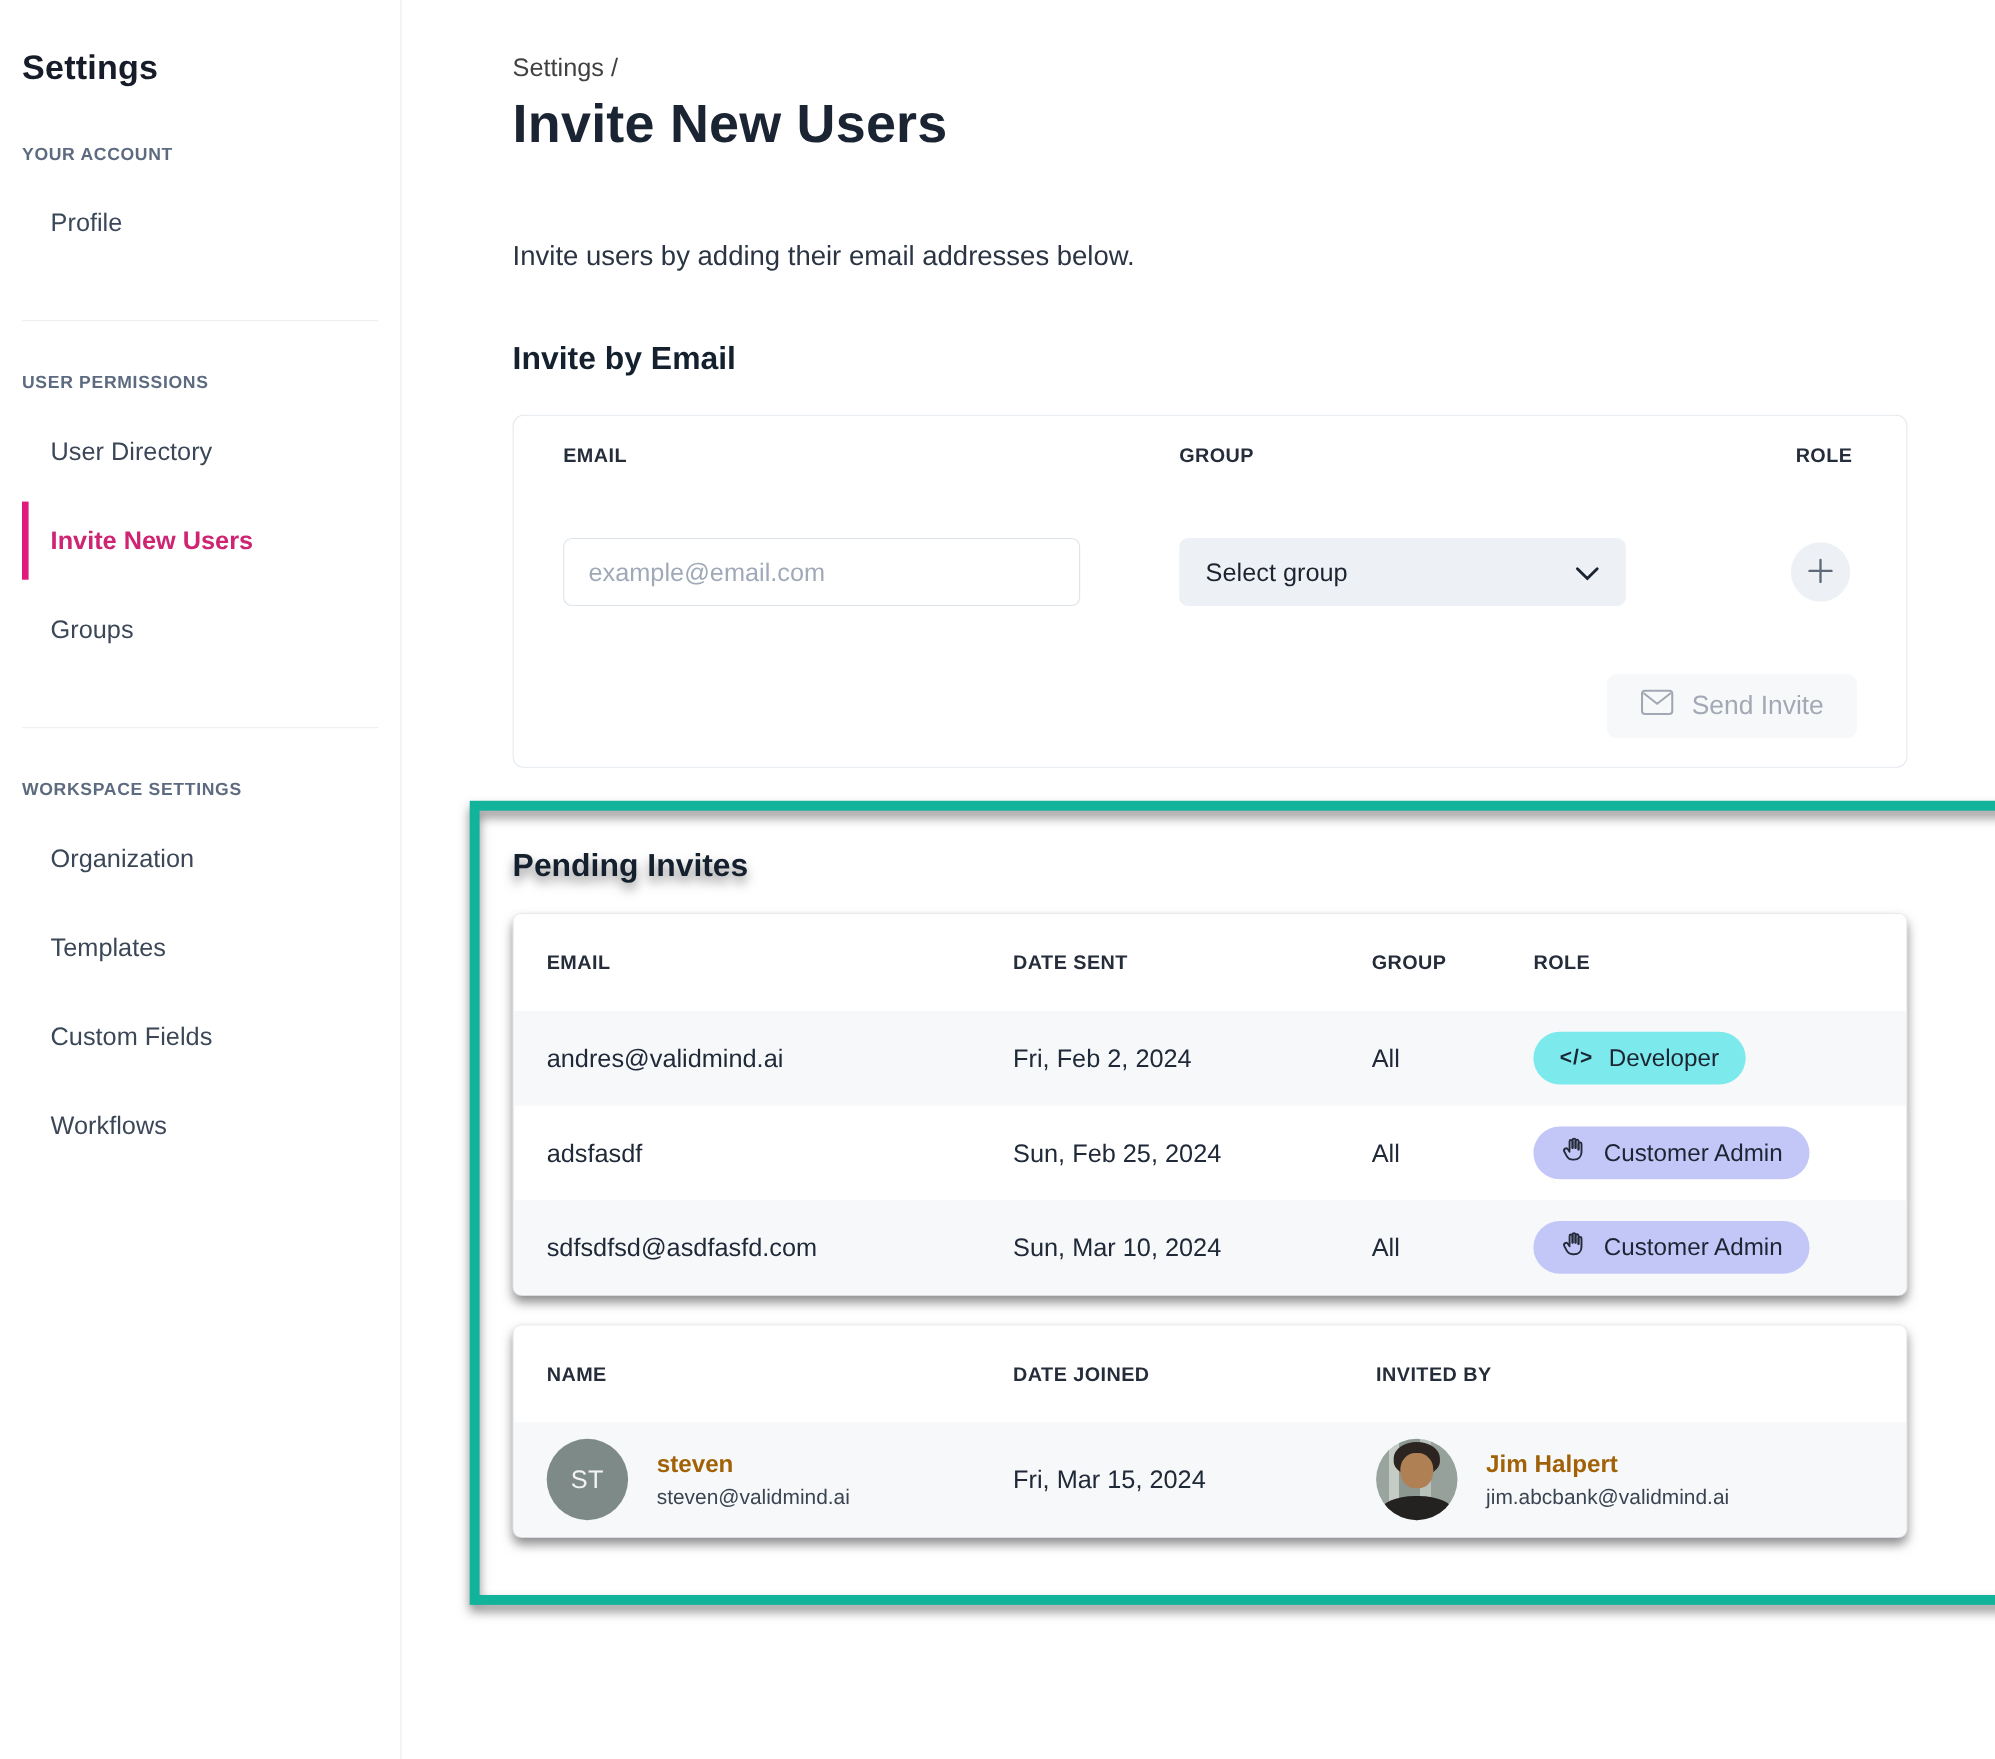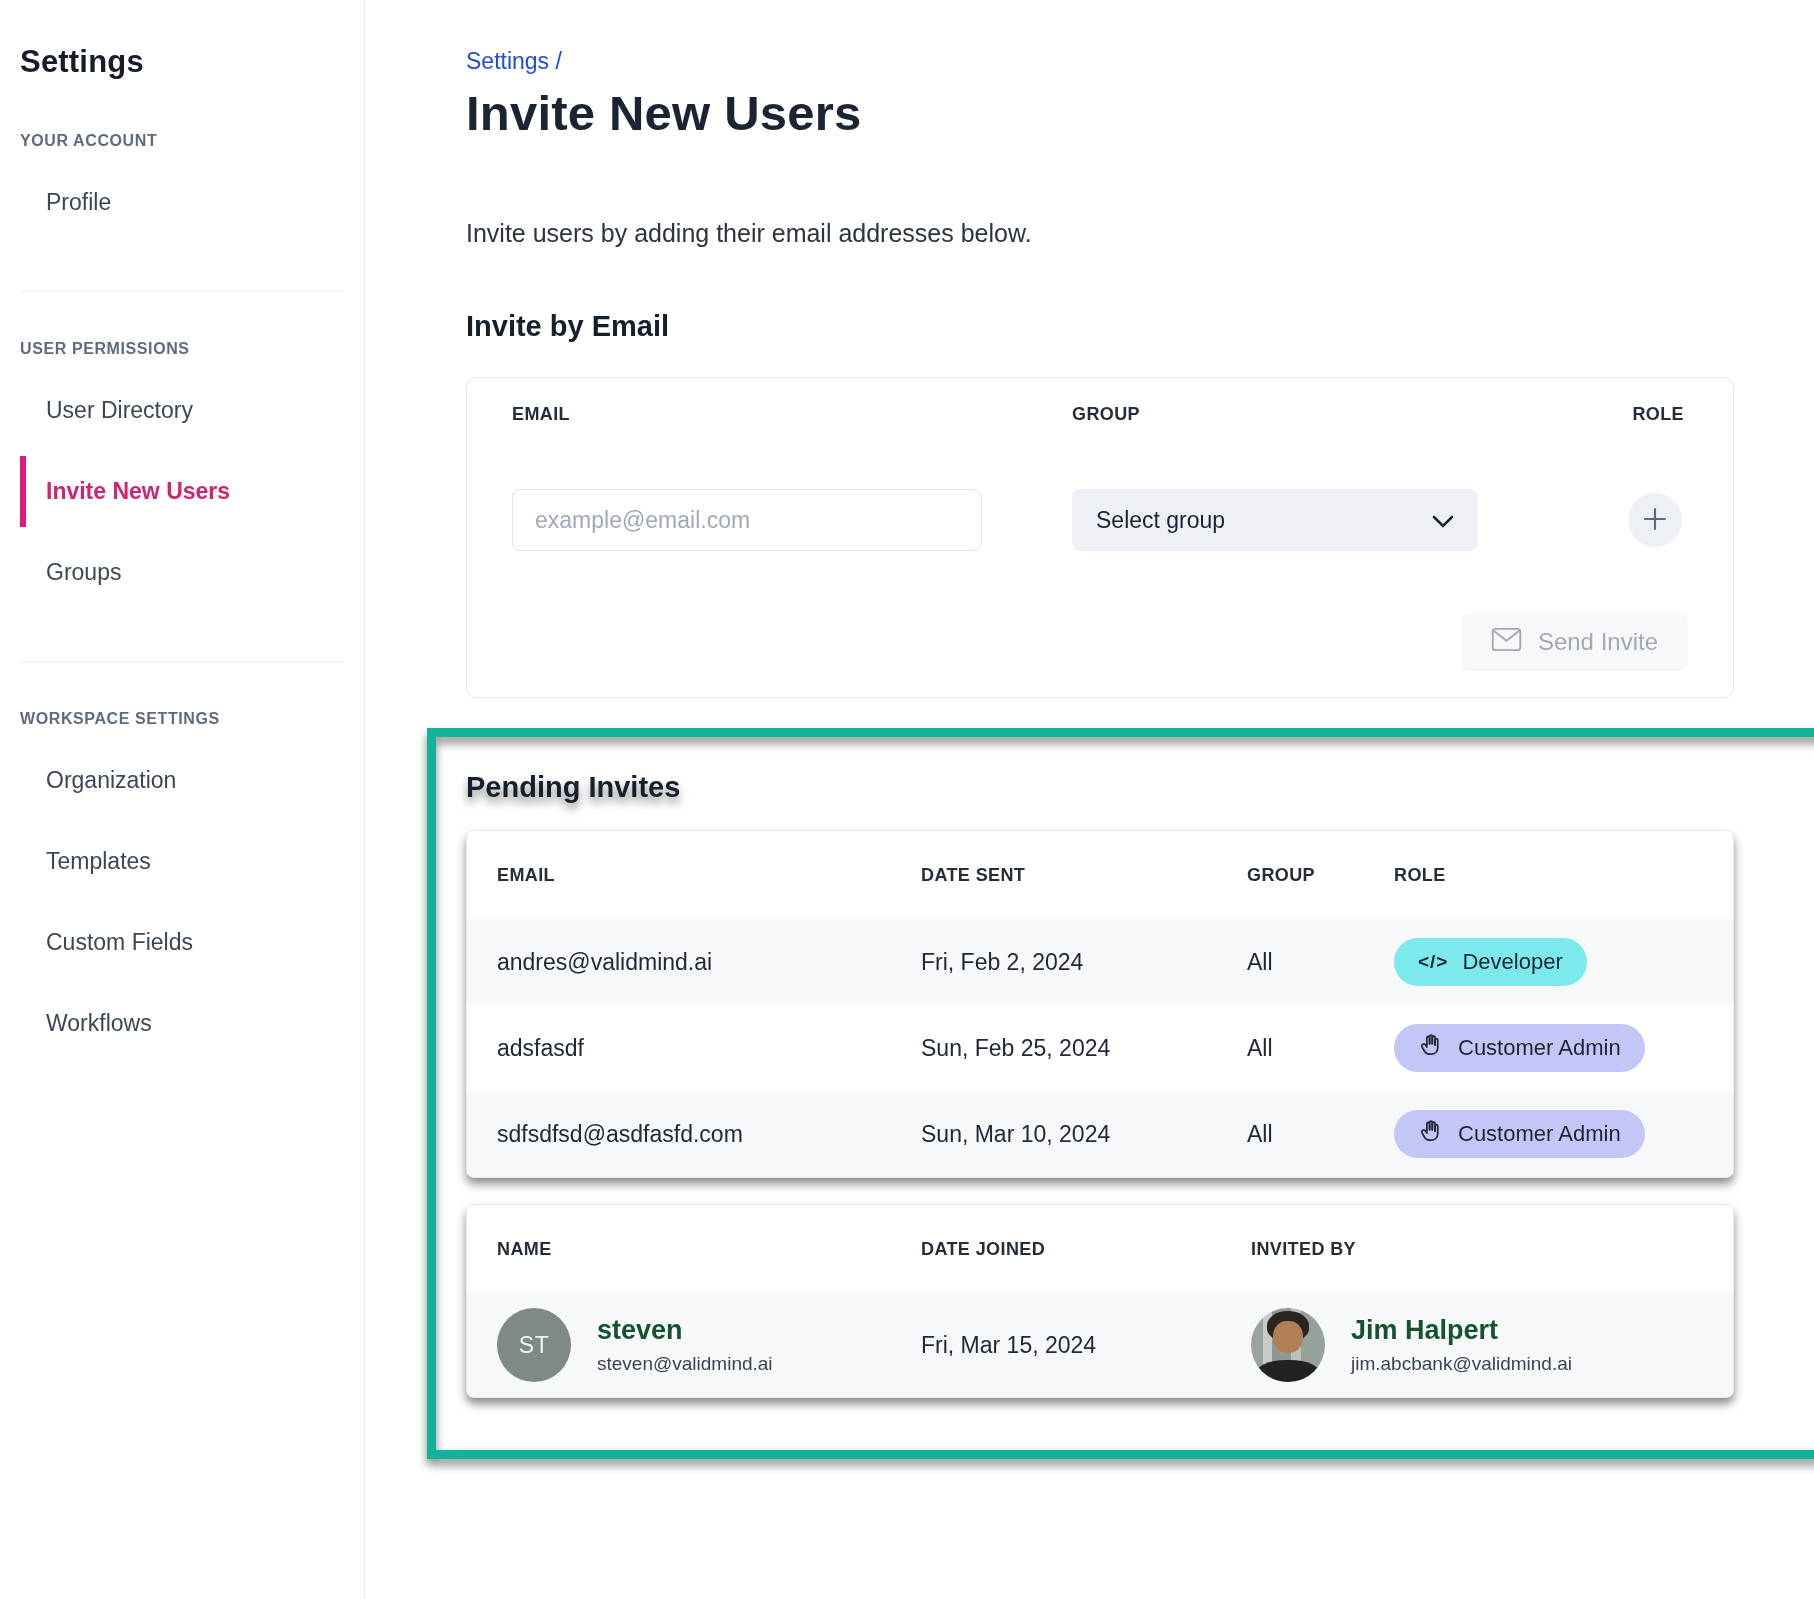--- a/index.html
+++ b/index.html
@@ -14,21 +14,21 @@
   .sb-section-label { font-size:16px; font-weight:600; color:#5d6b81; letter-spacing:.6px; margin-bottom:12px; }
   .sb-item { position:relative; font-size:23px; font-weight:500; color:#3b4757;
     padding:27px 0 27px 26px; cursor:pointer; }
   .sb-item.active { color:#ce2472; font-weight:600; }
   .sb-item.active::before { content:""; position:absolute; left:0; top:5px; bottom:5px;
     width:6px; background:#e0197d; }
   .sb-divider { border:none; border-top:1px solid #edeff3; margin:48px 20px 48px 0; }
 
   
   .main { position:absolute; left:365px; top:0; width:1449px; padding:48px 0 0 101px; }
-  .breadcrumb { font-size:23px; color:#1d4ed8; }
+  .breadcrumb { font-size:23px; color:#404040; }
   .breadcrumb .crumb-link { cursor:pointer; }
   .page-title { margin-top:10px; font-size:49px; font-weight:600; color:#1b2433; letter-spacing:.2px; }
   .page-desc { margin-top:78px; font-size:25px; color:#2a3442; }
   .section-heading { font-size:29px; font-weight:600; color:#15202e; }
   .h-invite { margin-top:62px; }
 
   
   .form-card { margin-top:34px; width:1268px; border:1px solid #e4e9ee; border-radius:10px;
     padding:26px 45px 26px 45px; background:#fff; }
   .form-grid { display:grid; grid-template-columns:560px 478px 1fr; }
@@ -70,21 +70,21 @@
   .role-badge { display:inline-flex; align-items:center; gap:14px; height:48px; padding:0 24px;
     border-radius:24px; font-size:22px; color:#1d2533; width:max-content; }
   .badge-developer { background:#7ce9ec; }
   .badge-admin { background:#c2c7f8; }
   .code-glyph { font-size:19px; font-weight:600; letter-spacing:1px; }
 
   .person-cell { display:flex; align-items:center; gap:26px; }
   .avatar { width:74px; height:74px; border-radius:50%; flex:0 0 auto; }
   .avatar-initials { background:#7d8a87; color:#f2f4f3; display:flex; align-items:center;
     justify-content:center; font-size:23px; letter-spacing:.5px; }
-  .person-name { font-size:27px; font-weight:700; color:#14532d; }
+  .person-name { font-size:22px; font-weight:700; color:#a16207; }
   .person-email { margin-top:7px; font-size:19px; color:#3a4453; }
 
   
   .avatar-photo { position:relative; overflow:hidden;
     background:linear-gradient(90deg,#9aa49e 0 16%,#c5ccc6 16% 28%,#8d9892 28% 54%,#b9c1bb 54% 68%,#97a19b 68% 100%); }
   .jim-hair { position:absolute; top:4%; left:21%; width:58%; height:40%; background:#2b2420;
     border-radius:50% 50% 42% 42%; }
   .jim-face { position:absolute; top:17%; left:30%; width:40%; height:44%; background:#b08055;
     border-radius:46%; }
   .jim-shirt { position:absolute; bottom:-10%; left:6%; width:88%; height:40%; background:#242220;

